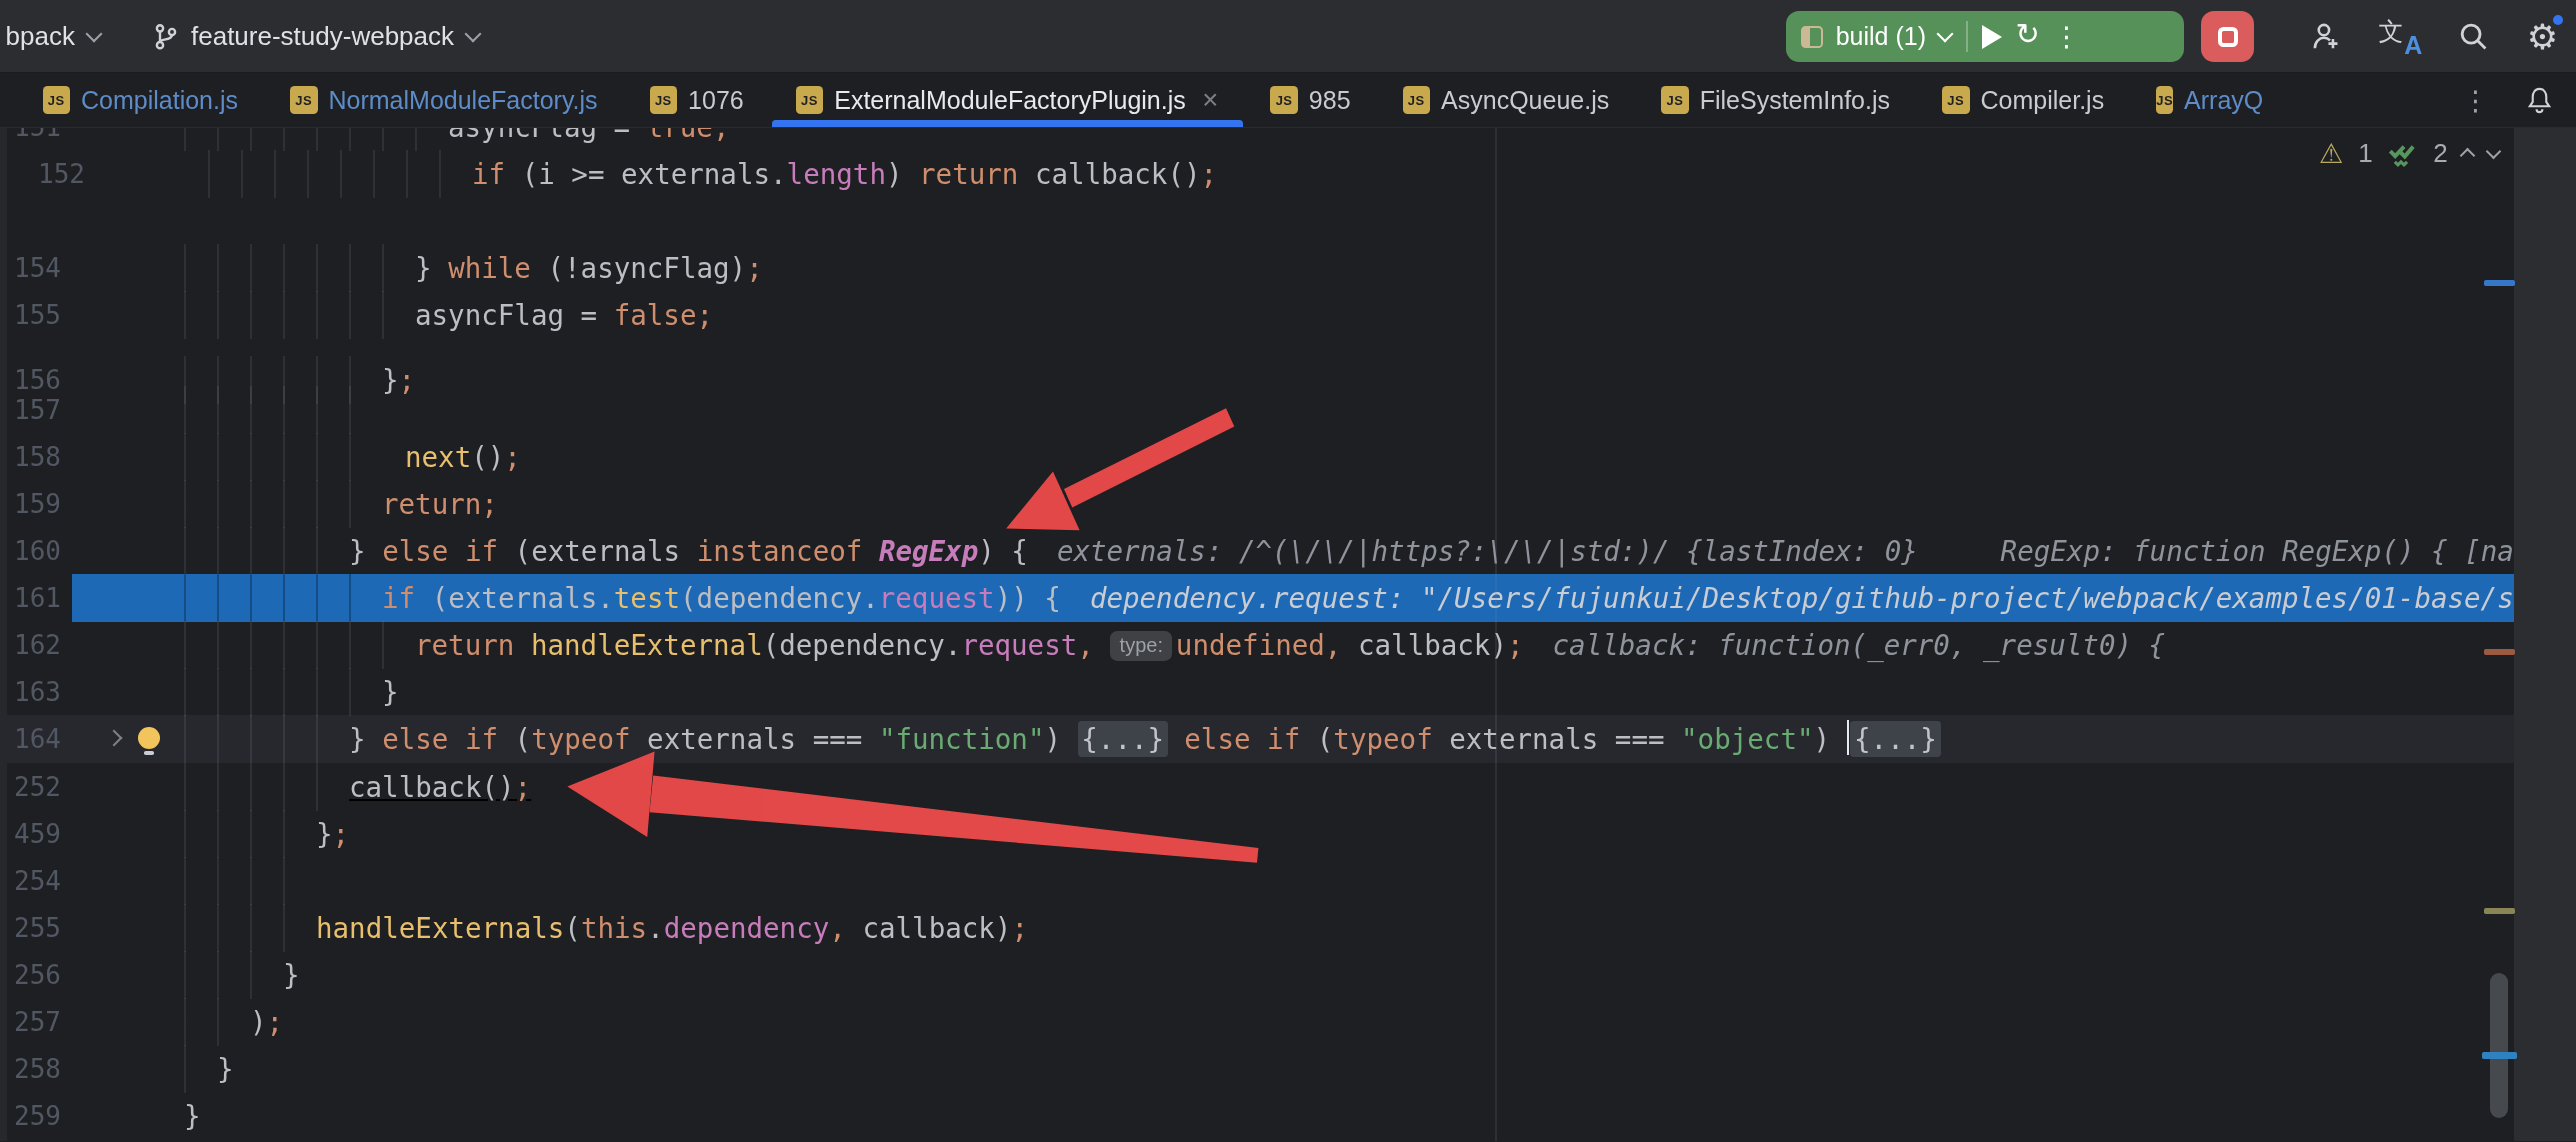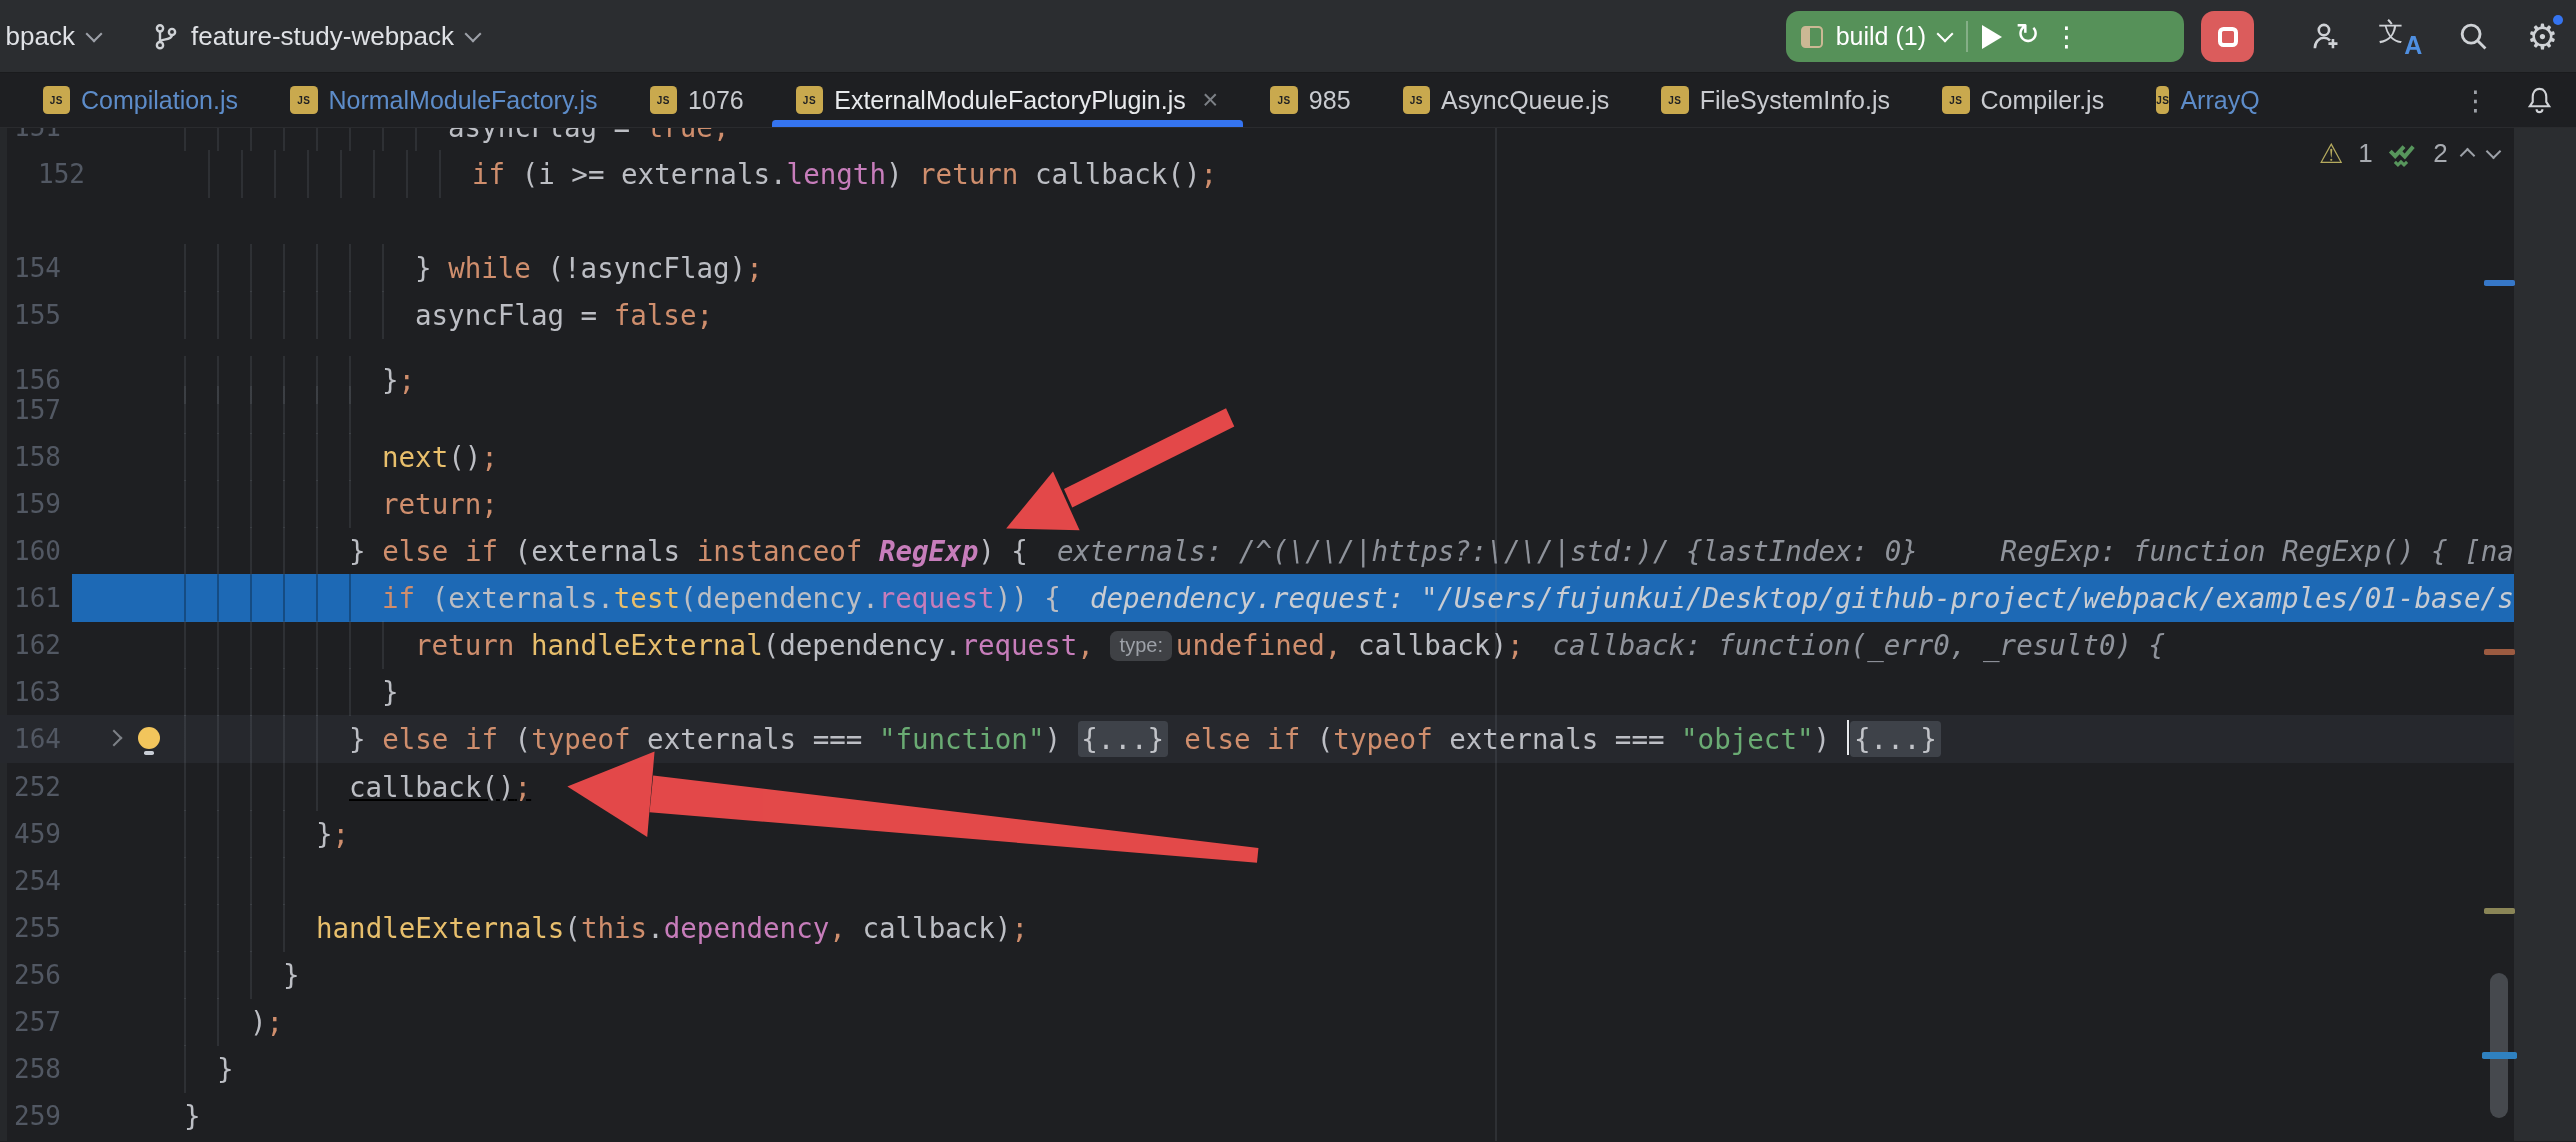--- a/index.html
+++ b/index.html
@@ -29,21 +29,21 @@
   .tb-ico{position:absolute;top:0;height:73px;display:flex;align-items:center;justify-content:center;width:55px;color:#cfd2d6;cursor:pointer;}
   .gear-glyph{font-size:35px;font-family:"DejaVu Sans",sans-serif;}
   .gear-dot{position:absolute;top:14.7px;right:7.3px;width:10px;height:10px;border-radius:50%;background:var(--accent);}
   .xlat{position:relative;width:42px;height:40px;}
   .xlat .cjk{position:absolute;left:0;top:-1.8px;font-size:25px;color:#cfd2d6;}
   .xlat .lat{position:absolute;right:-1.8px;bottom:-3.7px;font-size:25px;font-weight:bold;color:#4f8fe0;}
   
   .tabbar{position:relative;height:55px;background:var(--bg);display:flex;align-items:stretch;padding-left:16.5px;border-bottom:0.9px solid #2a2b2e;}
   .tabs{display:flex;align-items:stretch;max-width:2387px;overflow:hidden;}
   .tab{position:relative;display:flex;align-items:center;gap:11px;padding:0 26px;font-size:25px;color:#c9cbd0;white-space:nowrap;cursor:pointer;}
-  .tab .jsbadge{width:27.5px;height:27.5px;border-radius:4.6px;background:#c9a94e;color:#1f2023;font-size:10px;font-weight:bold;display:flex;align-items:center;justify-content:center;letter-spacing:0.5px;}
+  .tab .jsbadge{width:27.5px;height:27.5px;border-radius:4.6px;background:#c9a94e;color:#1f2023;font-size:13px;font-weight:bold;display:flex;align-items:center;justify-content:center;letter-spacing:0.5px;}
   .tab.modified{color:#5d8cc9;}
   .tab.active{color:#e8eaed;}
   .tab.active::after{content:"";position:absolute;left:1.8px;right:1.8px;bottom:0;height:7.3px;background:var(--accent);border-radius:3.7px 3.7px 0 0;}
   .tab .close{color:#7c8086;font-size:27.5px;margin-left:5.5px;}
   .tab.trunc{max-width:138px;overflow:hidden;}
   .tab-kebab{margin-left:auto;width:55px;display:flex;align-items:center;justify-content:center;color:#9da1a8;font-size:27.5px;}
   .bell{width:73px;display:flex;align-items:center;justify-content:center;}
   
   .editor{position:relative;height:1013px;background:var(--bg);overflow:hidden;
     font-family:"DejaVu Sans Mono",monospace;font-size:27.5px;}
@@ -222,21 +222,21 @@
           <div class="code" style="left: 382px;"><span class="tok-d">}</span><span class="tok-o">;</span></div>
         </div>
         <div class="row" style="top: 258px;">
           <span class="lnum">157</span>
           <div class="guides" style="width: 198px;"></div>
           <div class="code" style="left: 382px;"></div>
         </div>
         <div class="row" style="top: 305px;">
           <span class="lnum">158</span>
           <div class="guides" style="width: 198px;"></div>
-          <div class="code" style="left: 382px;"><span class="tok-f">next</span><span class="tok-d">()</span><span class="tok-o">;</span></div>
+          <div class="code" style="left: 405px;"><span class="tok-f">next</span><span class="tok-d">()</span><span class="tok-o">;</span></div>
         </div>
         <div class="row" style="top: 352px;">
           <span class="lnum">159</span>
           <div class="guides" style="width: 198px;"></div>
           <div class="code" style="left: 382px;"><span class="tok-k">return</span><span class="tok-o">;</span></div>
         </div>
         <div class="row" style="top: 399px;">
           <span class="lnum">160</span>
           <div class="guides" style="width: 165px;"></div>
           <div class="code" style="left: 349px;"><span class="tok-d">} </span><span class="tok-k">else</span><span class="tok-d"> </span><span class="tok-k">if</span><span class="tok-d"> (externals </span><span class="tok-k">instanceof</span><span class="tok-d"> </span><span class="tok-c">RegExp</span><span class="tok-d">) {</span><span class="hint">externals: /^(\/\/|https?:\/\/|std:)/ {lastIndex: 0}     RegExp: function RegExp() { [nat:</span></div>

